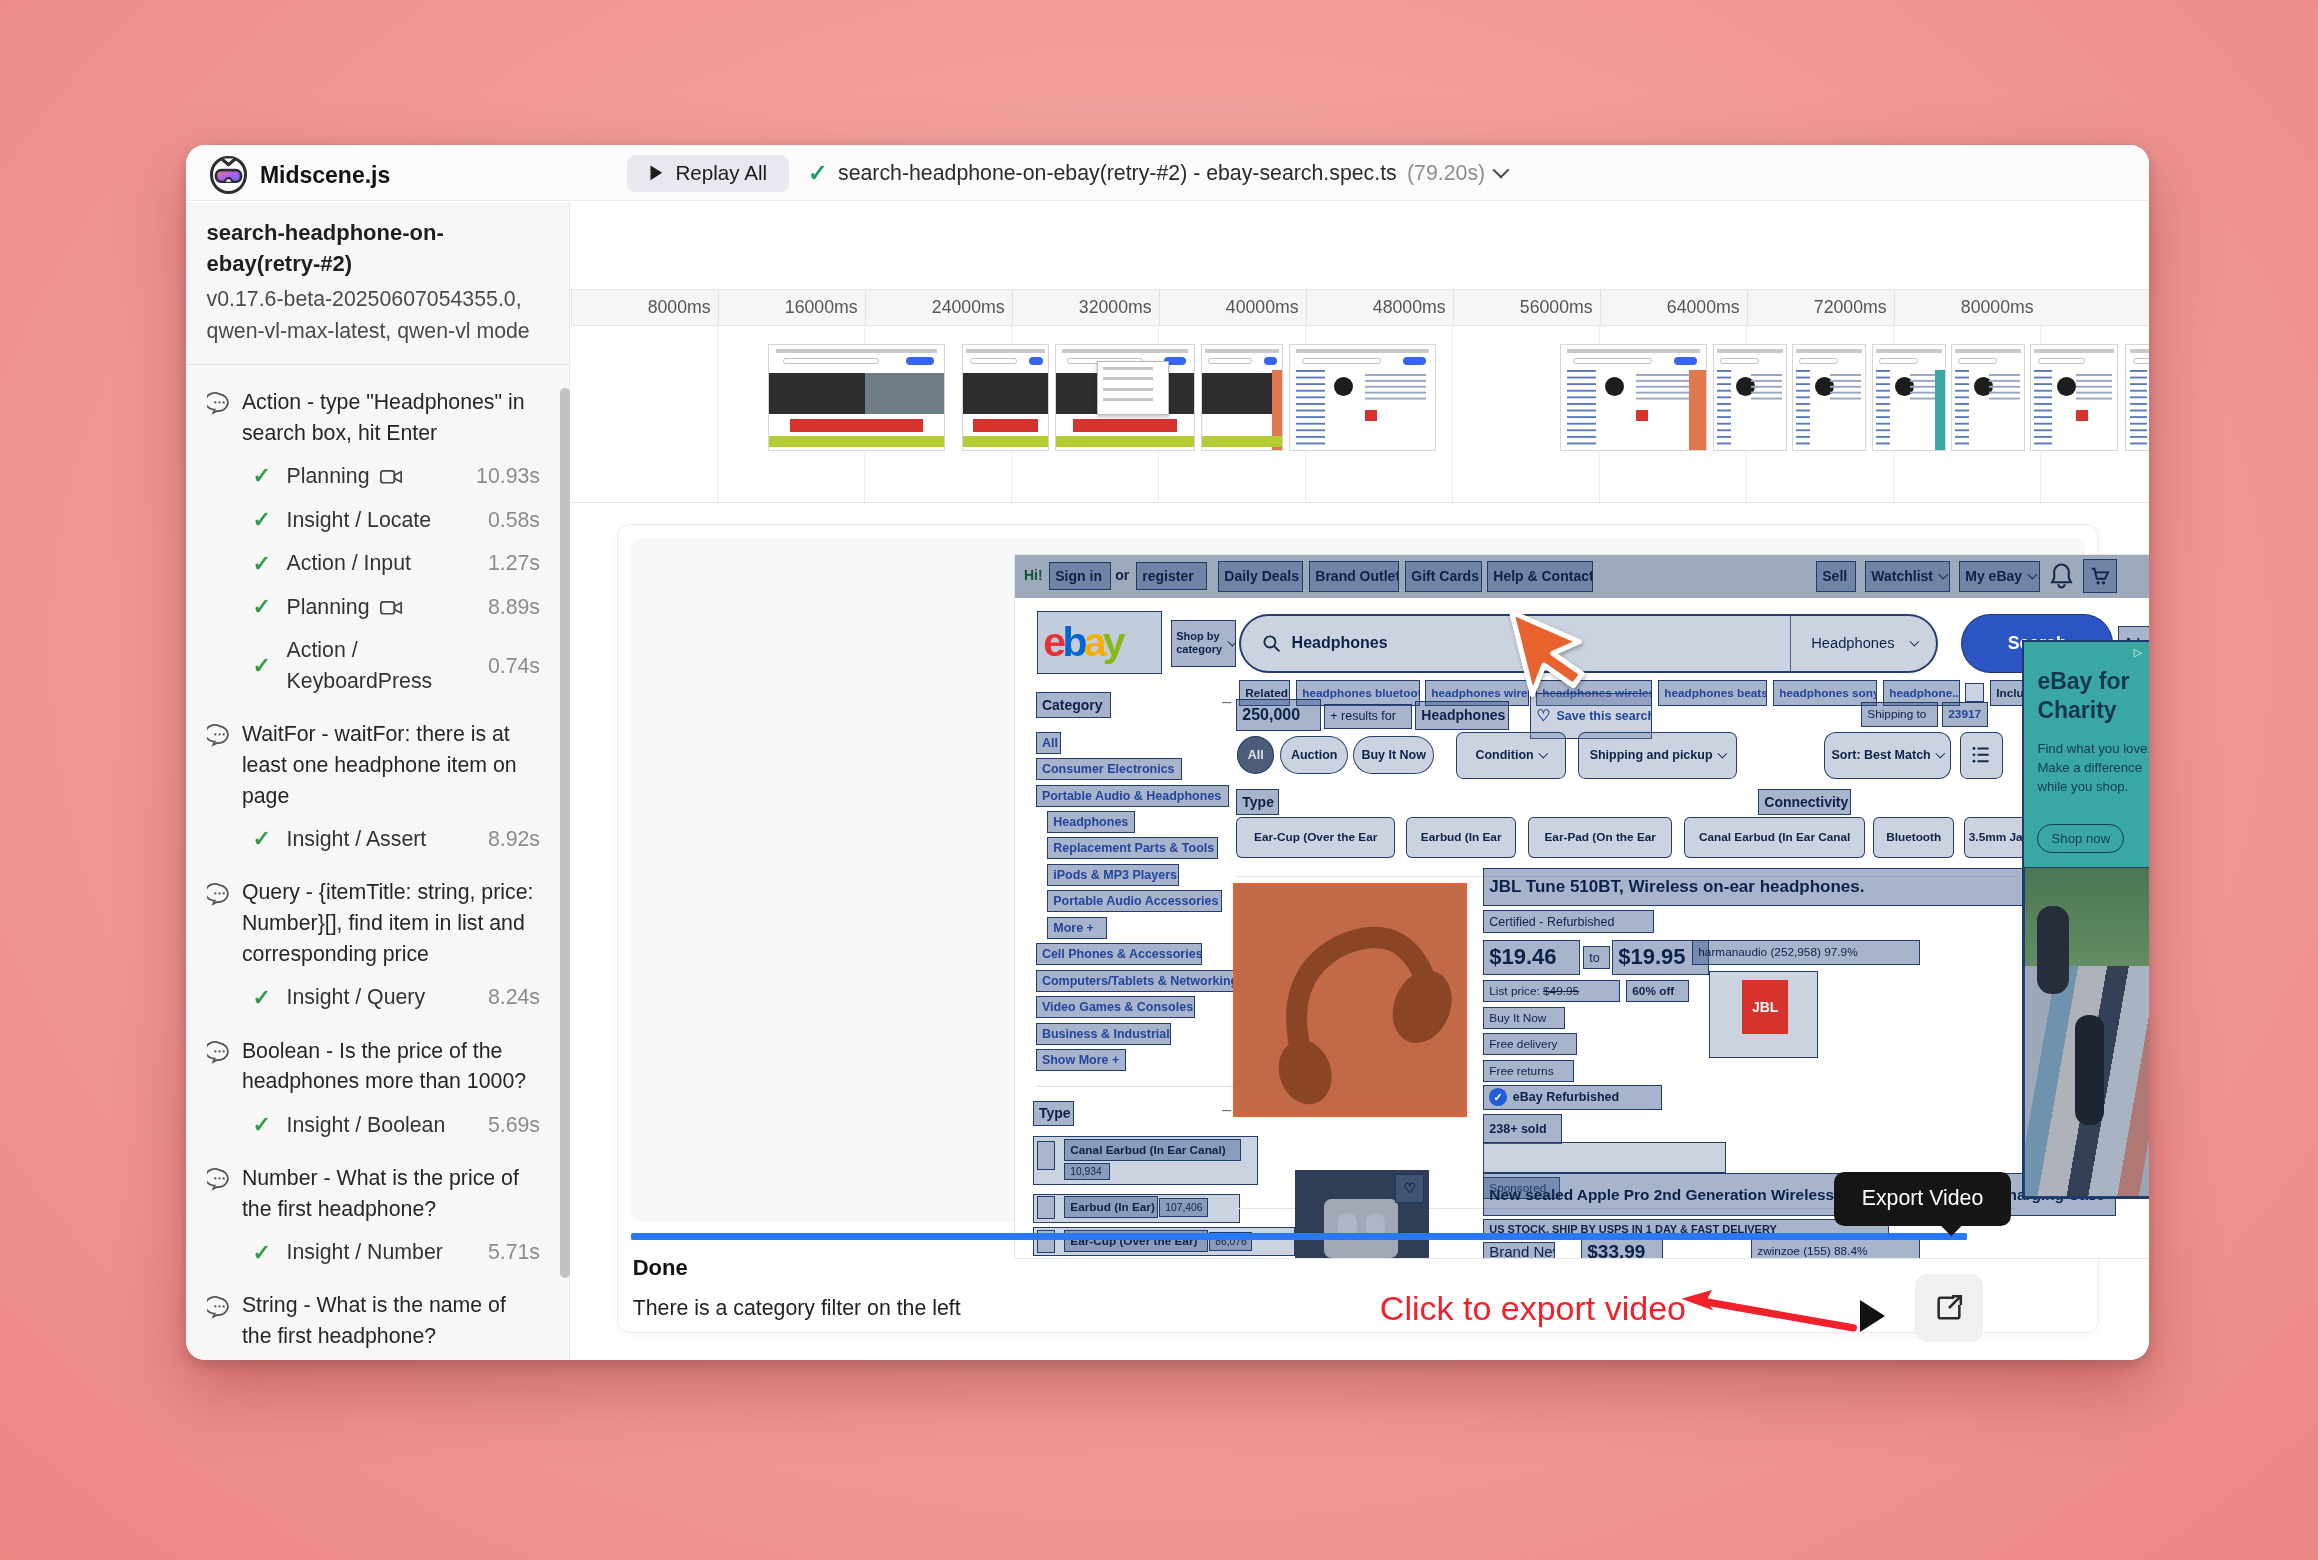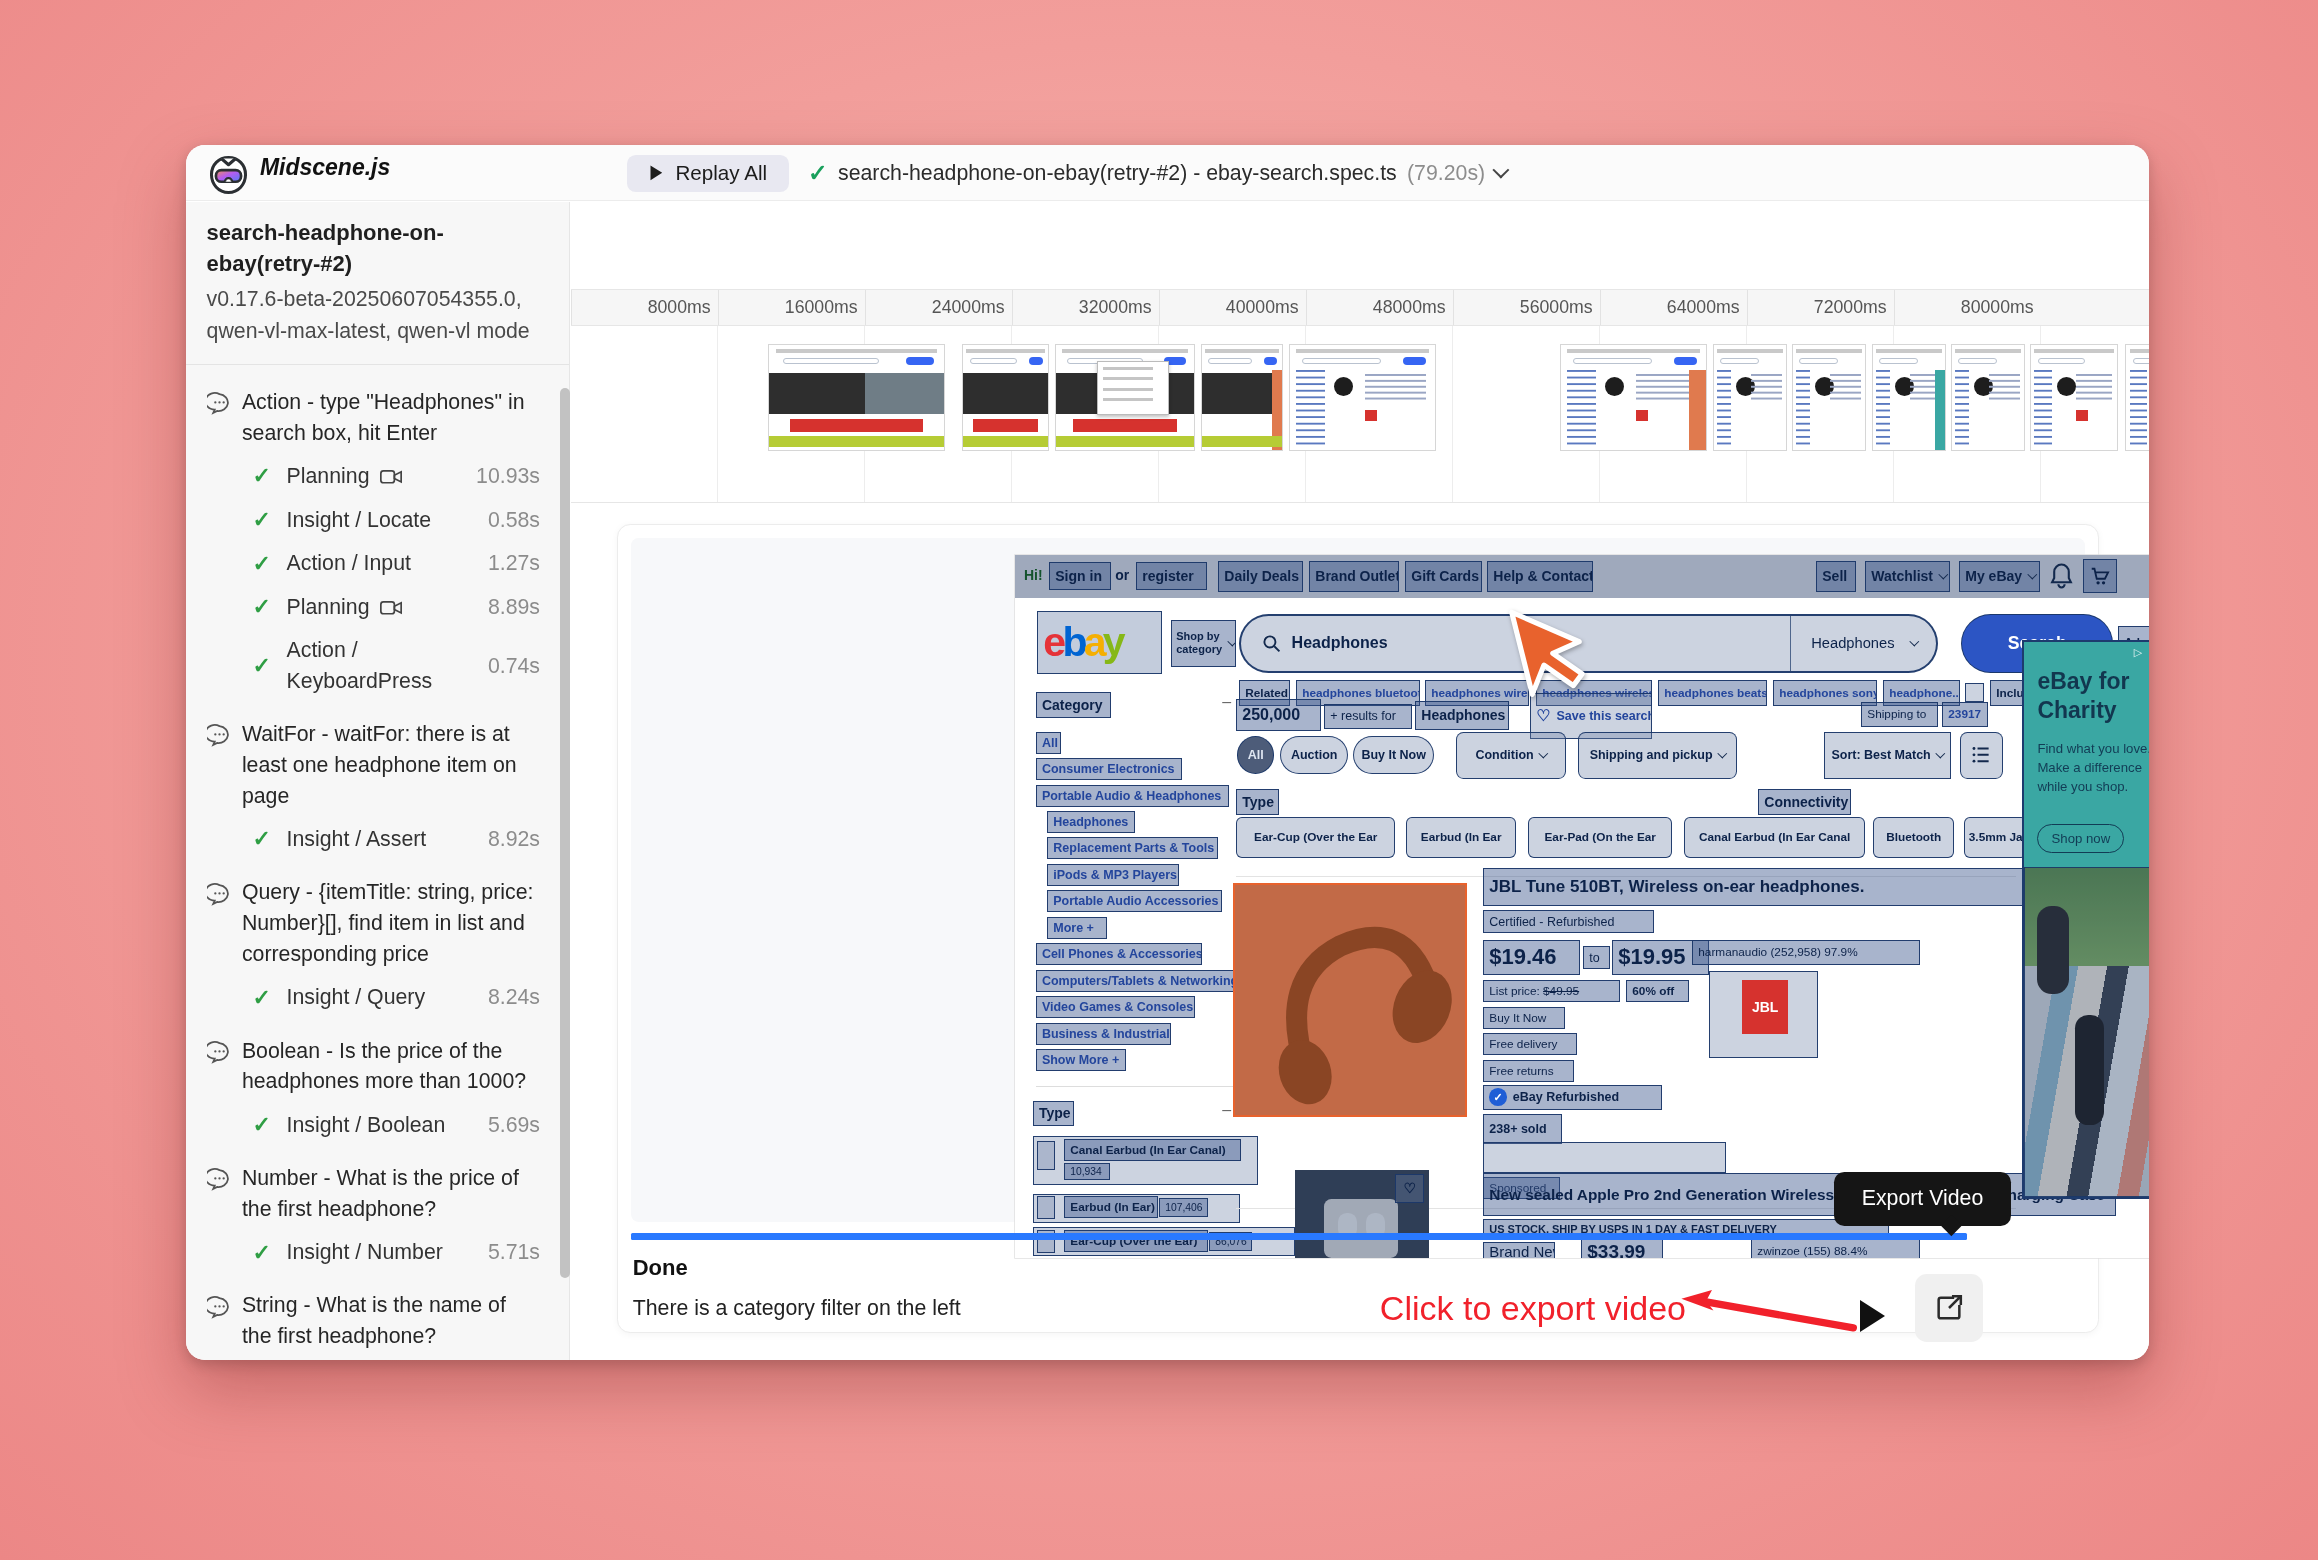--- a/index.html
+++ b/index.html
@@ -4,21 +4,21 @@
 <style>
   html,body{margin:0;padding:0;background:#e98c8c;}
   *{box-sizing:border-box;font-family:"Liberation Sans",sans-serif;}
   .canvas{position:relative;width:2319px;height:1561px;overflow:hidden;
     background:radial-gradient(ellipse at 50% 42%, #f8b6b1 0%, #f29e9b 48%, #ec8786 100%);}
   .abs{position:absolute;}
   .window{position:absolute;left:186px;top:145px;width:1963px;height:1215px;background:#ffffff;
     border-radius:19px;box-shadow:0 29px 66px rgba(120,30,30,.35), 0 4.4px 13.2px rgba(0,0,0,.18);overflow:hidden;}
   
   .hdr{position:absolute;left:0;top:0;width:100%;height:56px;background:#fbfbfb;border-bottom:1.5px solid #ececec;}
-  .brand{position:absolute;left:20.6px;top:8.8px;display:flex;align-items:flex-start;gap:10.3px;font-style:italic;}
+  .brand{position:absolute;left:20.6px;top:8.8px;display:flex;align-items:center;gap:10.3px;}
   .brand-name{font-size:23px;font-weight:700;color:#111;}
   .replay-btn{position:absolute;left:441px;top:9.6px;height:37px;padding:18px 22px;border-radius:8.8px;
     background:#e8e8f1;display:flex;align-items:center;gap:11.8px;font-size:20.6px;color:#1c1c1c;}
   .spec-line{position:absolute;left:622px;top:0;height:56px;display:flex;align-items:center;gap:10.3px;font-size:21.3px;color:#2b2b2b;}
   .ck{color:#19a05c;font-weight:700;font-size:23.5px;}
   .dur{color:#8d8d8d;}
   .chev{width:11.8px;height:11.8px;border-right:2.2px solid #444;border-bottom:2.2px solid #444;transform:rotate(45deg);margin-top:-5.9px;}
   
   .sidebar{position:absolute;left:0;top:57px;width:384px;height:1158px;background:#f7f7f7;border-right:1.5px solid #e6e6e6;
     padding:16px 29px 0 20.6px;overflow:hidden;}
@@ -484,21 +484,21 @@
           <div class="ob lt" style="left:265px;top:181px;width:68px;height:38px;border-radius:19px;justify-content:center;font-size:12.5px;">Auction</div>
           <div class="ob lt" style="left:338px;top:181px;width:81px;height:38px;border-radius:19px;justify-content:center;font-size:12.5px;">Buy It Now</div>
           <div class="ob lt" style="left:441px;top:177px;width:110px;height:47px;border-radius:7.4px;justify-content:center;font-size:12.5px;">
                 <span>Condition</span>
                 <span class="chev2"></span>
               </div>
           <div class="ob lt" style="left:563px;top:177px;width:159px;height:47px;border-radius:7.4px;justify-content:center;font-size:12.5px;">
                 <span>Shipping and pickup</span>
                 <span class="chev2"></span>
               </div>
-          <div class="ob lt" style="left:809px;top:177px;width:127px;height:47px;border-radius:0;justify-content:center;font-size:12.5px;">
+          <div class="ob lt" style="left:809px;top:177px;width:127px;height:47px;border-radius:12px;justify-content:center;font-size:12.5px;">
                 <span>Sort: Best Match</span>
                 <span class="chev2"></span>
               </div>
           <div class="ob lt" style="left:945px;top:177px;width:43px;height:47px;border-radius:7.4px;justify-content:center;">
             <svg width="19" height="17.7" viewBox="0 0 24 22">
                   <path d="M7 3h14M7 11h14M7 19h14" stroke="#13294d" stroke-width="2.6"></path>
                   <circle cx="2.5" cy="3" r="1.8" fill="#13294d"></circle>
                   <circle cx="2.5" cy="11" r="1.8" fill="#13294d"></circle>
                   <circle cx="2.5" cy="19" r="1.8" fill="#13294d"></circle>
                 </svg>

